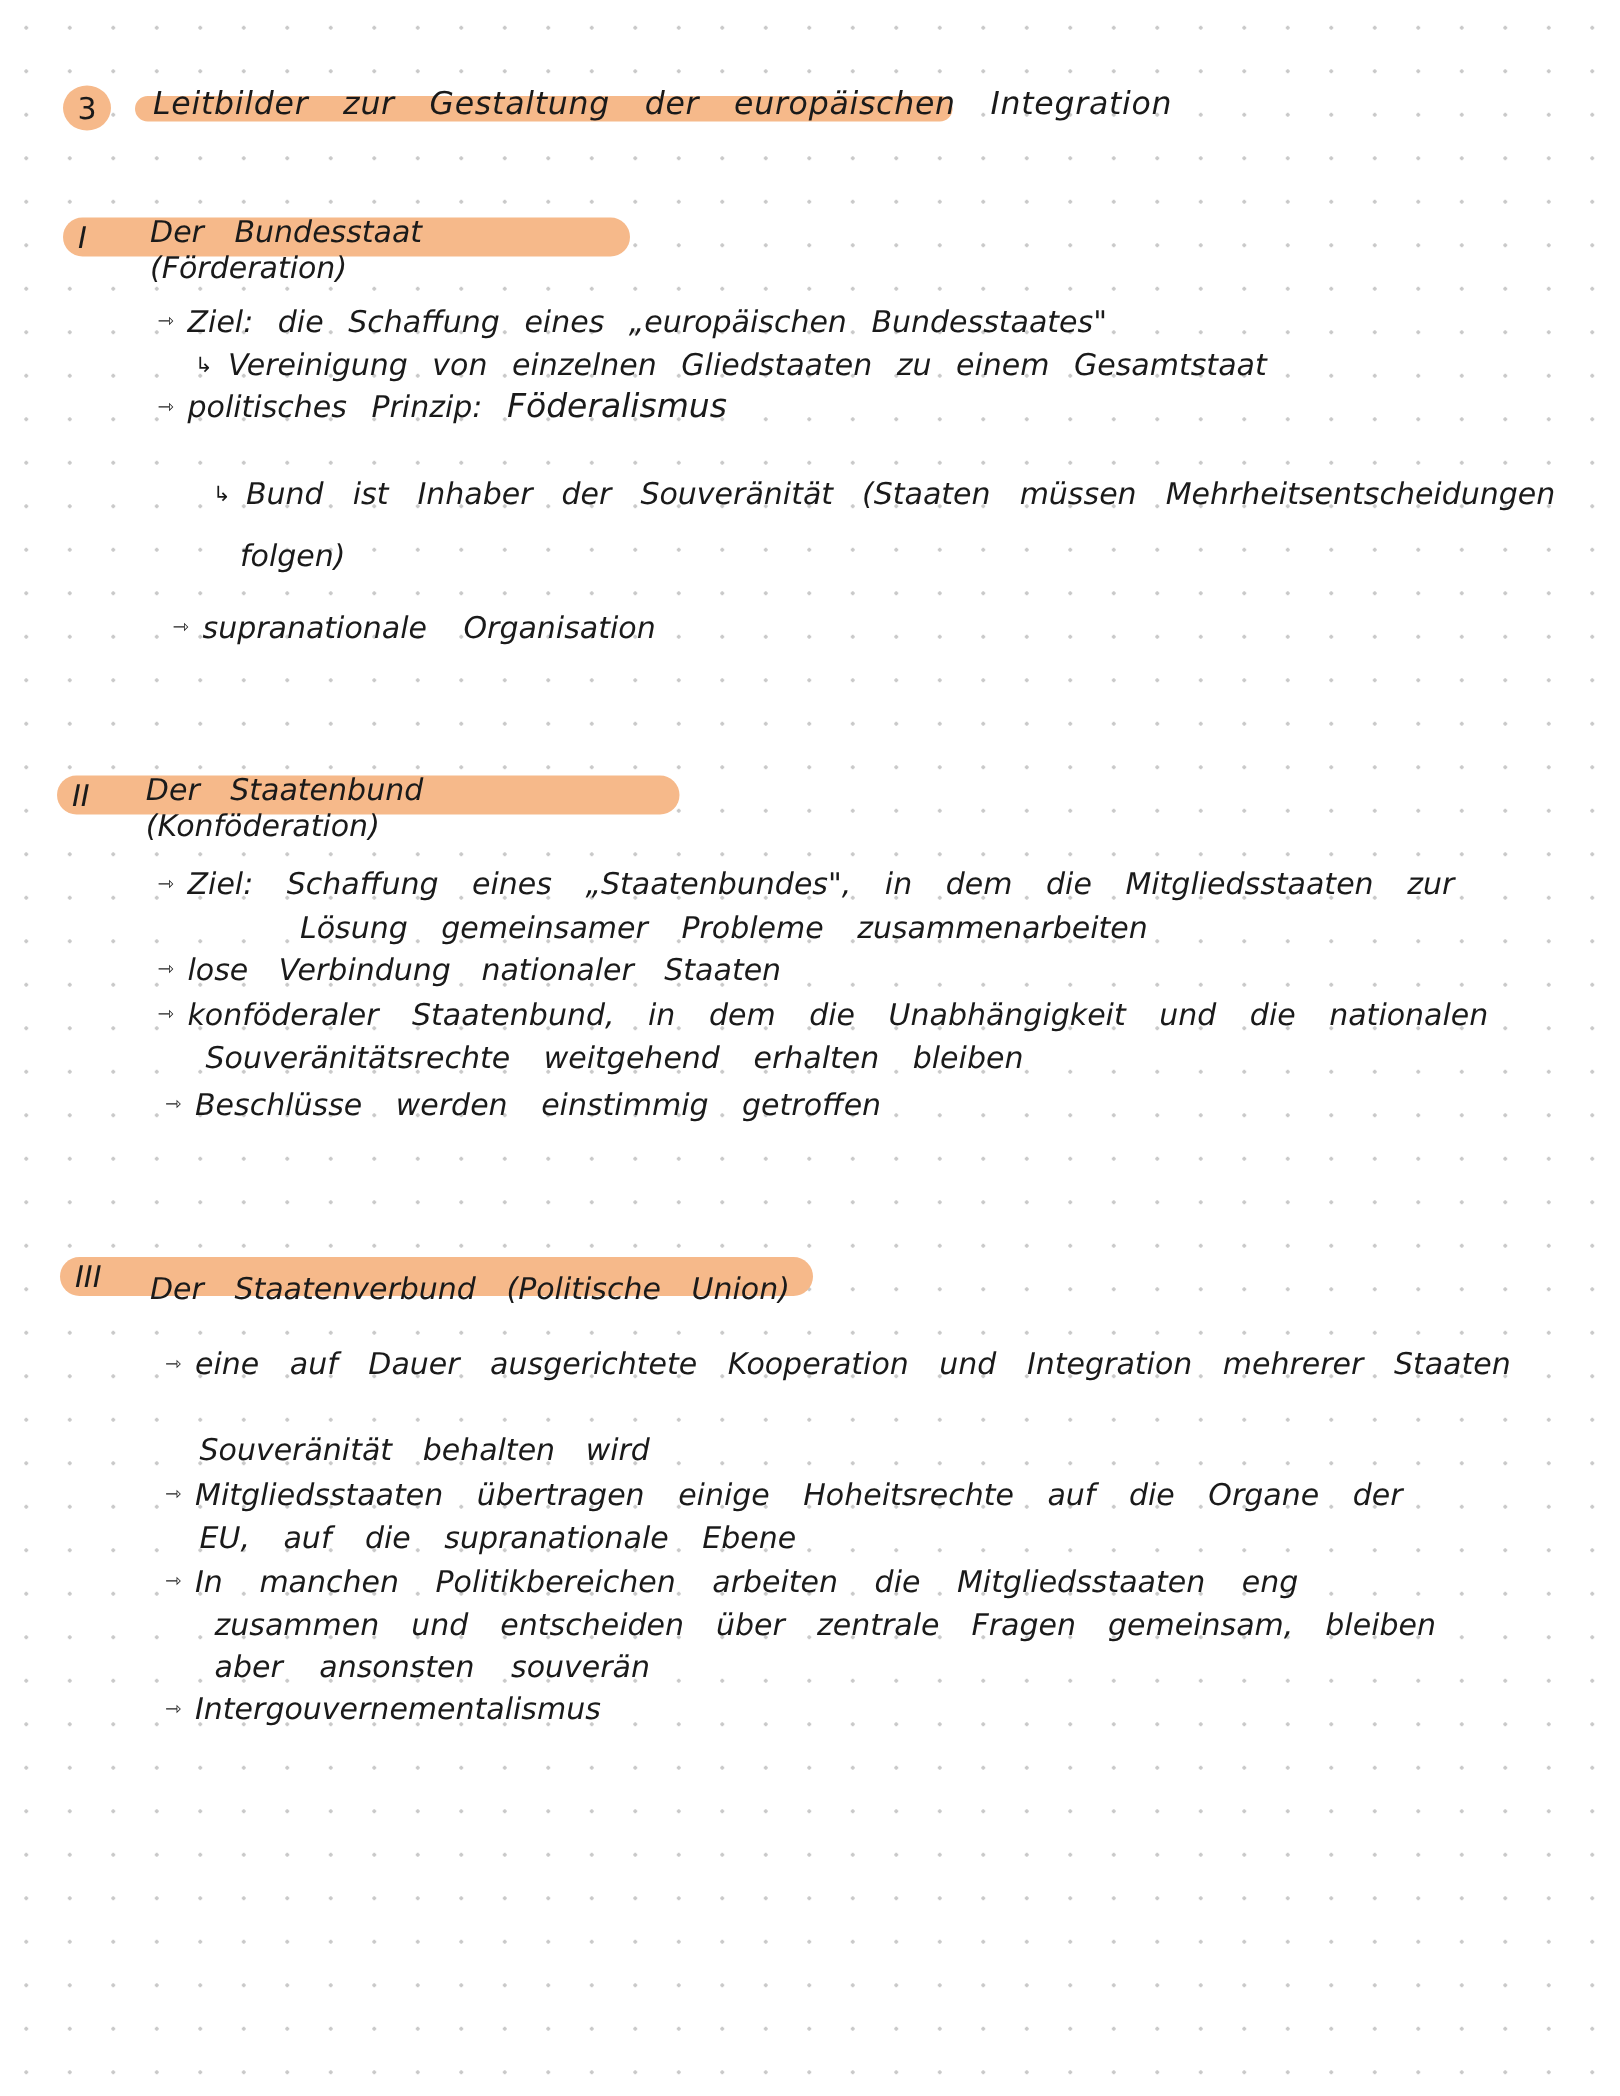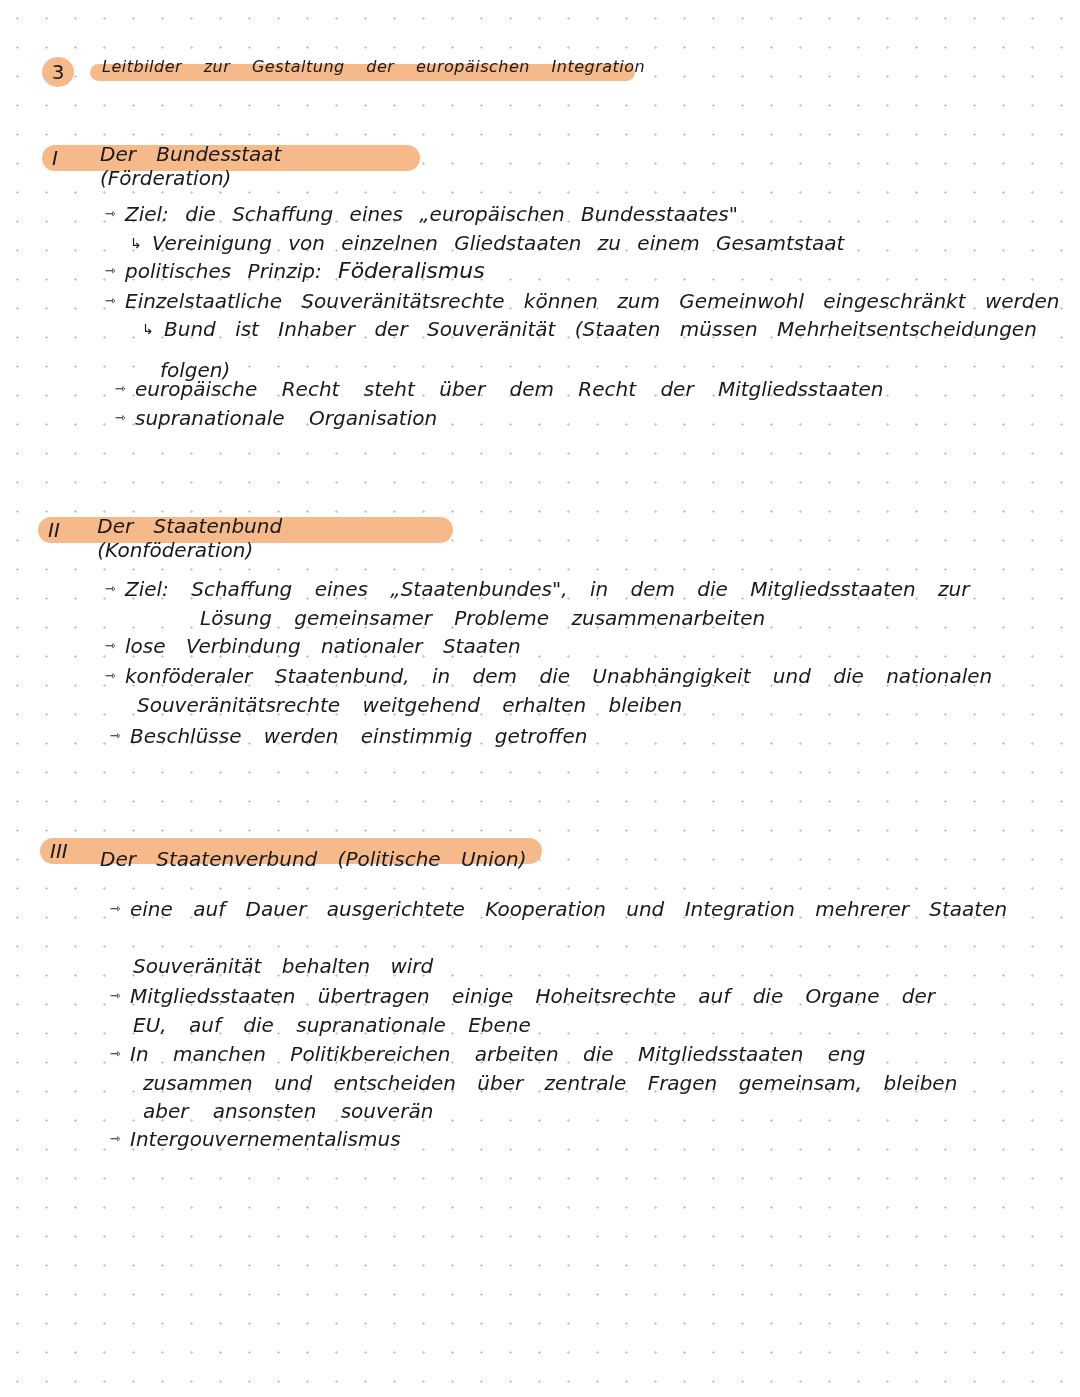--- a/index.html
+++ b/index.html
@@ -37,21 +37,21 @@
     .title-bar {
       position: absolute;
       left: 90px; top: 64px;
       width: 545px; height: 17px;
       border-radius: 9px;
       background: #f6b98a;
     }
     .title-text {
       position: absolute;
       left: 102px; top: 57px;
-      font-size: 16px;
+      font-size: 21px;
       font-style: italic;
       letter-spacing: 0.5px;
       word-spacing: 16px;
     }
 
     
     .sec-head {
       position: absolute;
       height: 26px;
       border-radius: 13px;
@@ -115,31 +115,25 @@
 
   <div class="line" style="left:105px; top:200px;">
     <span class="arrow">⇾</span><span>Ziel: die Schaffung eines „europäischen Bundesstaates"</span>
   </div>
   <div class="line" style="left:130px; top:229px;">
     <span class="sub-arrow">↳</span><span>Vereinigung von einzelnen Gliedstaaten zu einem Gesamtstaat</span>
   </div>
   <div class="line" style="left:105px; top:257px;">
     <span class="arrow">⇾</span><span>politisches Prinzip:</span> <span class="small">Föderalismus</span>
   </div>
-  <div class="line" style="left:105px; top:287px; word-spacing:13px;">
-    <span class="arrow">⇾</span><span>Einzelstaatliche Souveränitätsrechte können zum Gemeinwohl eingeschränkt werden</span>
-  </div>
   <div class="line" style="left:142px; top:315px; word-spacing:13px;">
     <span class="sub-arrow">↳</span><span>Bund ist Inhaber der Souveränität (Staaten müssen Mehrheitsentscheidungen</span>
   </div>
   <div class="line" style="left:160px; top:356px;">
     <span>folgen)</span>
-  </div>
-  <div class="line" style="left:115px; top:375px; word-spacing:18px;">
-    <span class="arrow">⇾</span><span>europäische Recht steht über dem Recht der Mitgliedsstaaten</span>
   </div>
   <div class="line" style="left:115px; top:404px; word-spacing:18px;">
     <span class="arrow">⇾</span><span>supranationale Organisation</span>
   </div>
 
   <div class="sec-head" style="left:38px; top:517px; width:415px;">
     <span class="roman">II</span>
     <span class="sec-title">Der Staatenbund (Konföderation)</span>
   </div>
 

